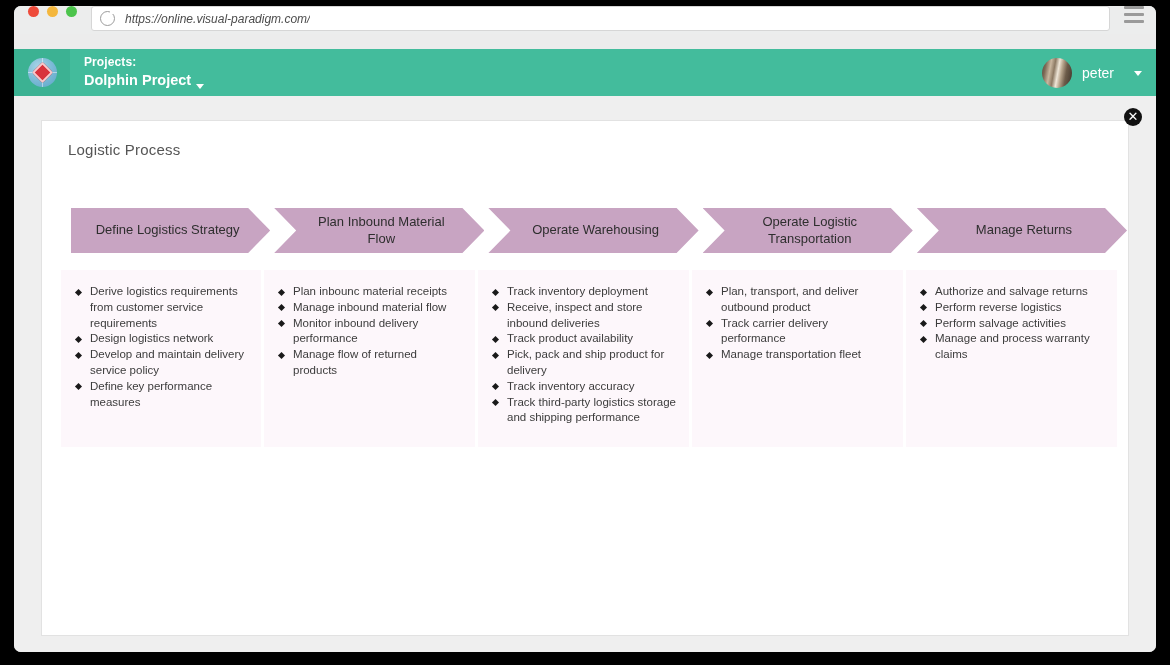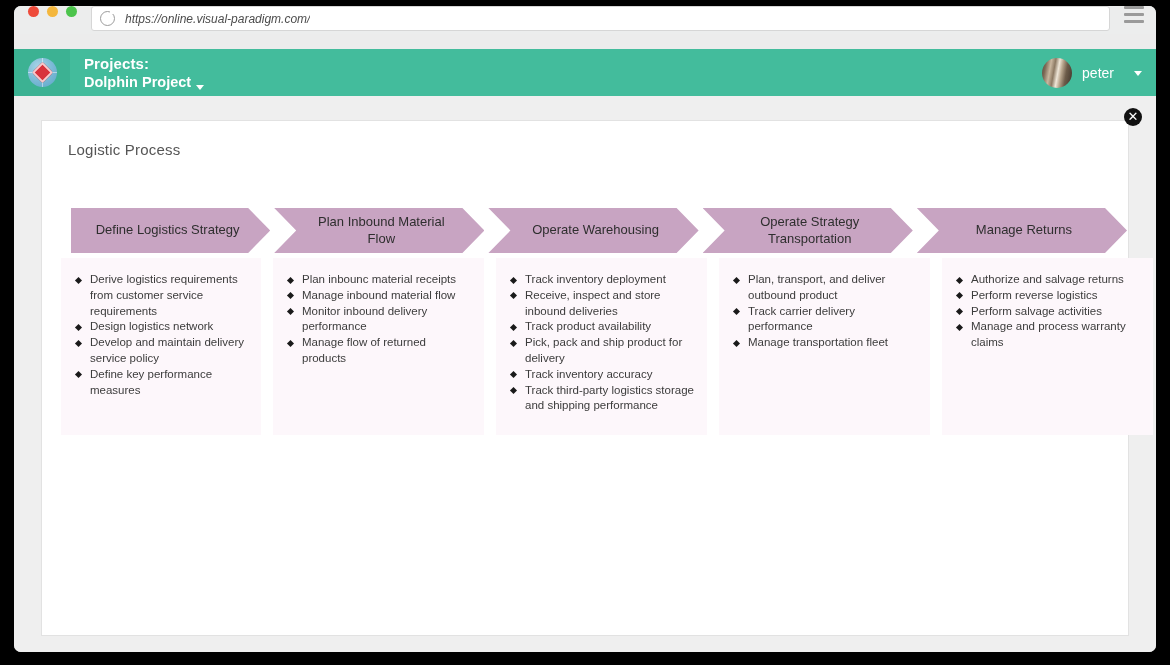--- a/index.html
+++ b/index.html
@@ -180,21 +180,21 @@
     border-radius: 2px;
     box-shadow: inset 0 0 0 2px rgba(255,255,255,0.75);
   }
 
   .project-block {
     padding-left: 14px;
     line-height: 1.15;
     flex: 0 0 auto;
   }
   .project-label {
-    font-size: 15px;
+    font-size: 12px;
     font-weight: bold;
     color: #ffffff;
     letter-spacing: 0.1px;
   }
   .project-name {
     font-size: 14.5px;
     font-weight: bold;
     color: #ffffff;
     margin-top: 2px;
     display: flex;
@@ -310,24 +310,24 @@
   .chevron-label {
     font-size: 13px;
     color: #2e2e2e;
     line-height: 1.25;
   }
 
   
   .body-row {
     position: absolute;
     left: 19px;
-    top: 137px;
+    top: 149px;
     width: 1056px;
     display: flex;
-    gap: 12px;
+    gap: 3px;
   }
   .body-card {
     background: #fdf7fb;
     min-height: 177px;
     box-sizing: border-box;
     padding: 14px 12px 16px 14px;
     flex: 0 0 auto;
   }
   .body-card.c0 { width: 200px; }
   .body-card.c1,
@@ -415,21 +415,21 @@
         <div class="chevron first">
           <span class="chevron-label">Define Logistics Strategy</span>
         </div>
         <div class="chevron mid">
           <span class="chevron-label">Plan Inbound Material Flow</span>
         </div>
         <div class="chevron mid">
           <span class="chevron-label">Operate Warehousing</span>
         </div>
         <div class="chevron mid">
-          <span class="chevron-label">Operate Strategy Transportation</span>
+          <span class="chevron-label">Operate Logistic Transportation</span>
         </div>
         <div class="chevron last">
           <span class="chevron-label">Manage Returns</span>
         </div>
       </div>
 
       <div class="body-row">
         <div class="body-card c0">
           <ul class="bullet-list">
               <li>Derive logistics requirements from customer service requirements</li>

